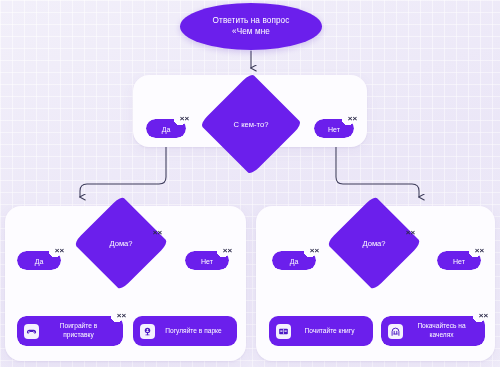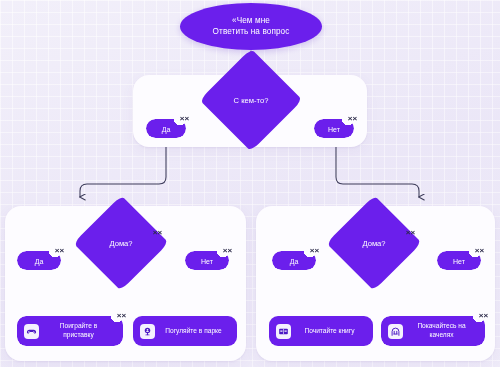--- a/index.html
+++ b/index.html
@@ -55,21 +55,21 @@
   }
   .diamond .dbox{
     position:absolute;inset:0;
     background:#6b1fec;
     transform:rotate(45deg) skew(0deg,0deg);
     border-radius:7px;
   }
   .diamond .dlabel{
     position:relative;z-index:2;font-size:7.6px;color:#fff;white-space:nowrap;
   }
-  #dia-mid{left:199px;top:80px;width:104px;height:40px;}
+  #dia-mid{left:199px;top:104px;width:104px;height:40px;}
   #dia-mid .dbox{border-radius:6px;transform:rotate(45deg) scale(.70,1.82);}
   #dia-l{left:73px;top:224px;width:96px;height:38px;}
   #dia-l .dbox{border-radius:6px;transform:rotate(45deg) scale(.70,1.78);}
   #dia-r{left:326px;top:224px;width:96px;height:38px;}
   #dia-r .dbox{border-radius:6px;transform:rotate(45deg) scale(.70,1.78);}
 
   
   .pill{
     position:absolute;height:19px;background:#6b1fec;
     border-radius:9.5px 9.5px 9.5px 9.5px;
@@ -164,22 +164,22 @@
     <path d="M460,270 L460,305" marker-end="url(#ah)"></path>
   </g>
 </svg>
 
 <div class="group" id="grp-mid"></div>
 <div class="group" id="grp-left"></div>
 <div class="group" id="grp-right"></div>
 
 <div class="node ellipse">
   <span>
+    <span>Ответить на вопрос</span>
     <span>«Чем мне</span>
-    <span>Ответить на вопрос</span>
   </span>
 </div>
 
 <div class="node diamond" id="dia-mid">
   <div class="dbox"></div>
   <div class="dlabel">С кем-то?</div>
 </div>
 <div class="node pill" id="pill-mid-yes">
   <span>Да</span>
 </div>

